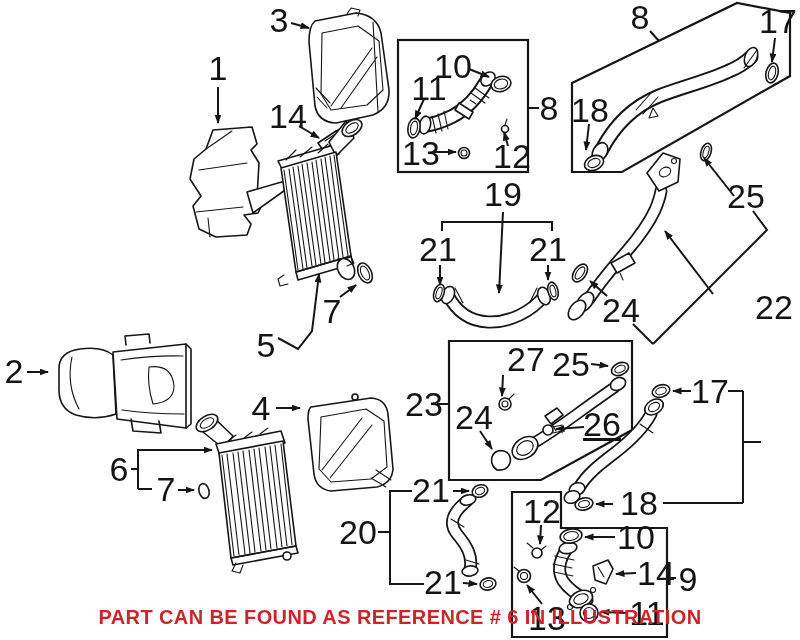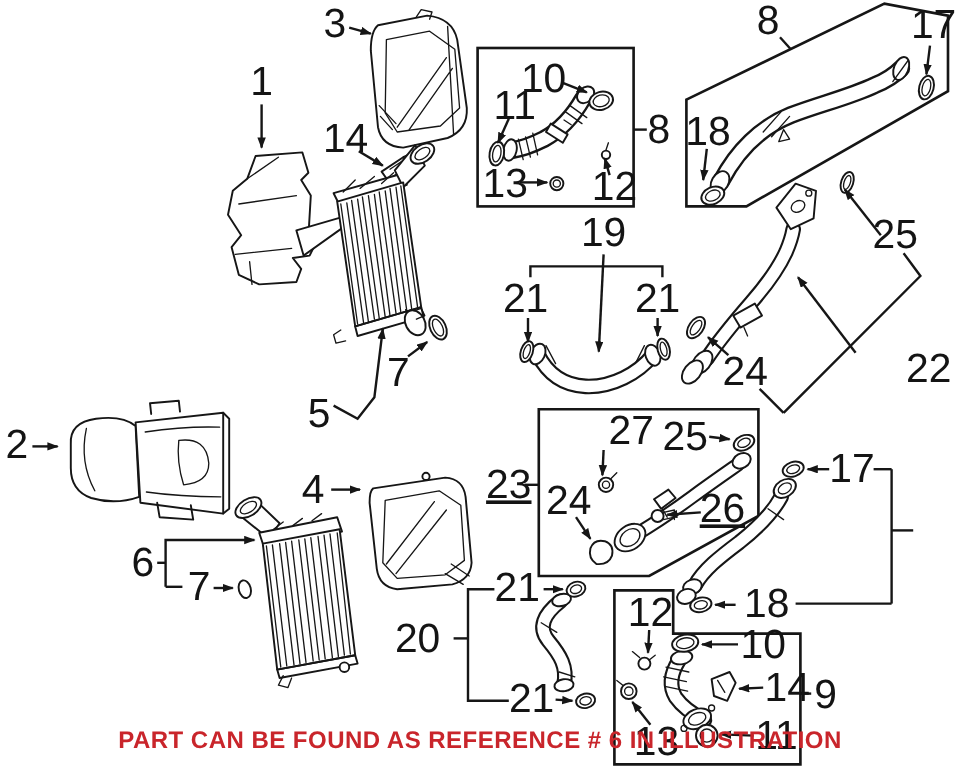--- a/index.html
+++ b/index.html
@@ -346,32 +346,32 @@
       <div class="callout" style="left: 590px; top: 110px;">18</div>
       <div class="callout" style="left: 503px; top: 194px;">19</div>
       <div class="callout" style="left: 438px; top: 249px;">21</div>
       <div class="callout" style="left: 548px; top: 249px;">21</div>
       <div class="callout" style="left: 746px; top: 196px;">25</div>
       <div class="callout" style="left: 734px; top: 307px; margin-left: 40px;">22</div>
       <div class="callout" style="left: 621px; top: 310px;">24</div>
       <div class="callout" style="left: 14px; top: 371px;">2</div>
       <div class="callout" style="left: 266px; top: 345px;">5</div>
       <div class="callout" style="left: 332px; top: 311px;">7</div>
-      <div class="callout" style="left: 424px; top: 404px; text-decoration: underline;">23</div>
+      <div class="callout" style="left: 424px; top: 404px;">23</div>
       <div class="callout" style="left: 526px; top: 359px;">27</div>
       <div class="callout" style="left: 474px; top: 417px;">24</div>
       <div class="callout" style="left: 571px; top: 364px;">25</div>
       <div class="callout" style="left: 602px; top: 424px; text-decoration: underline;">26</div>
       <div class="callout" style="left: 710px; top: 391px;">17</div>
       <div class="callout" style="left: 780px; top: 441px; margin-left: 39px;">16</div>
       <div class="callout" style="left: 639px; top: 503px;">18</div>
       <div class="callout" style="left: 261px; top: 408px;">4</div>
       <div class="callout" style="left: 119px; top: 469px;">6</div>
       <div class="callout" style="left: 166px; top: 489px;">7</div>
-      <div class="callout" style="left: 348px; top: 532px;">20</div>
+      <div class="callout" style="left: 358px; top: 532px;">20</div>
       <div class="callout" style="left: 431px; top: 490px;">21</div>
       <div class="callout" style="left: 443px; top: 582px;">21</div>
       <div class="callout" style="left: 688px; top: 579px;">9</div>
       <div class="callout" style="left: 542px; top: 511px;">12</div>
       <div class="callout" style="left: 636px; top: 537px;">10</div>
       <div class="callout" style="left: 656px; top: 573px;">14</div>
       <div class="callout" style="left: 547px; top: 618px;">13</div>
       <div class="callout" style="left: 647px; top: 613px;">11</div>
     </div>
 

